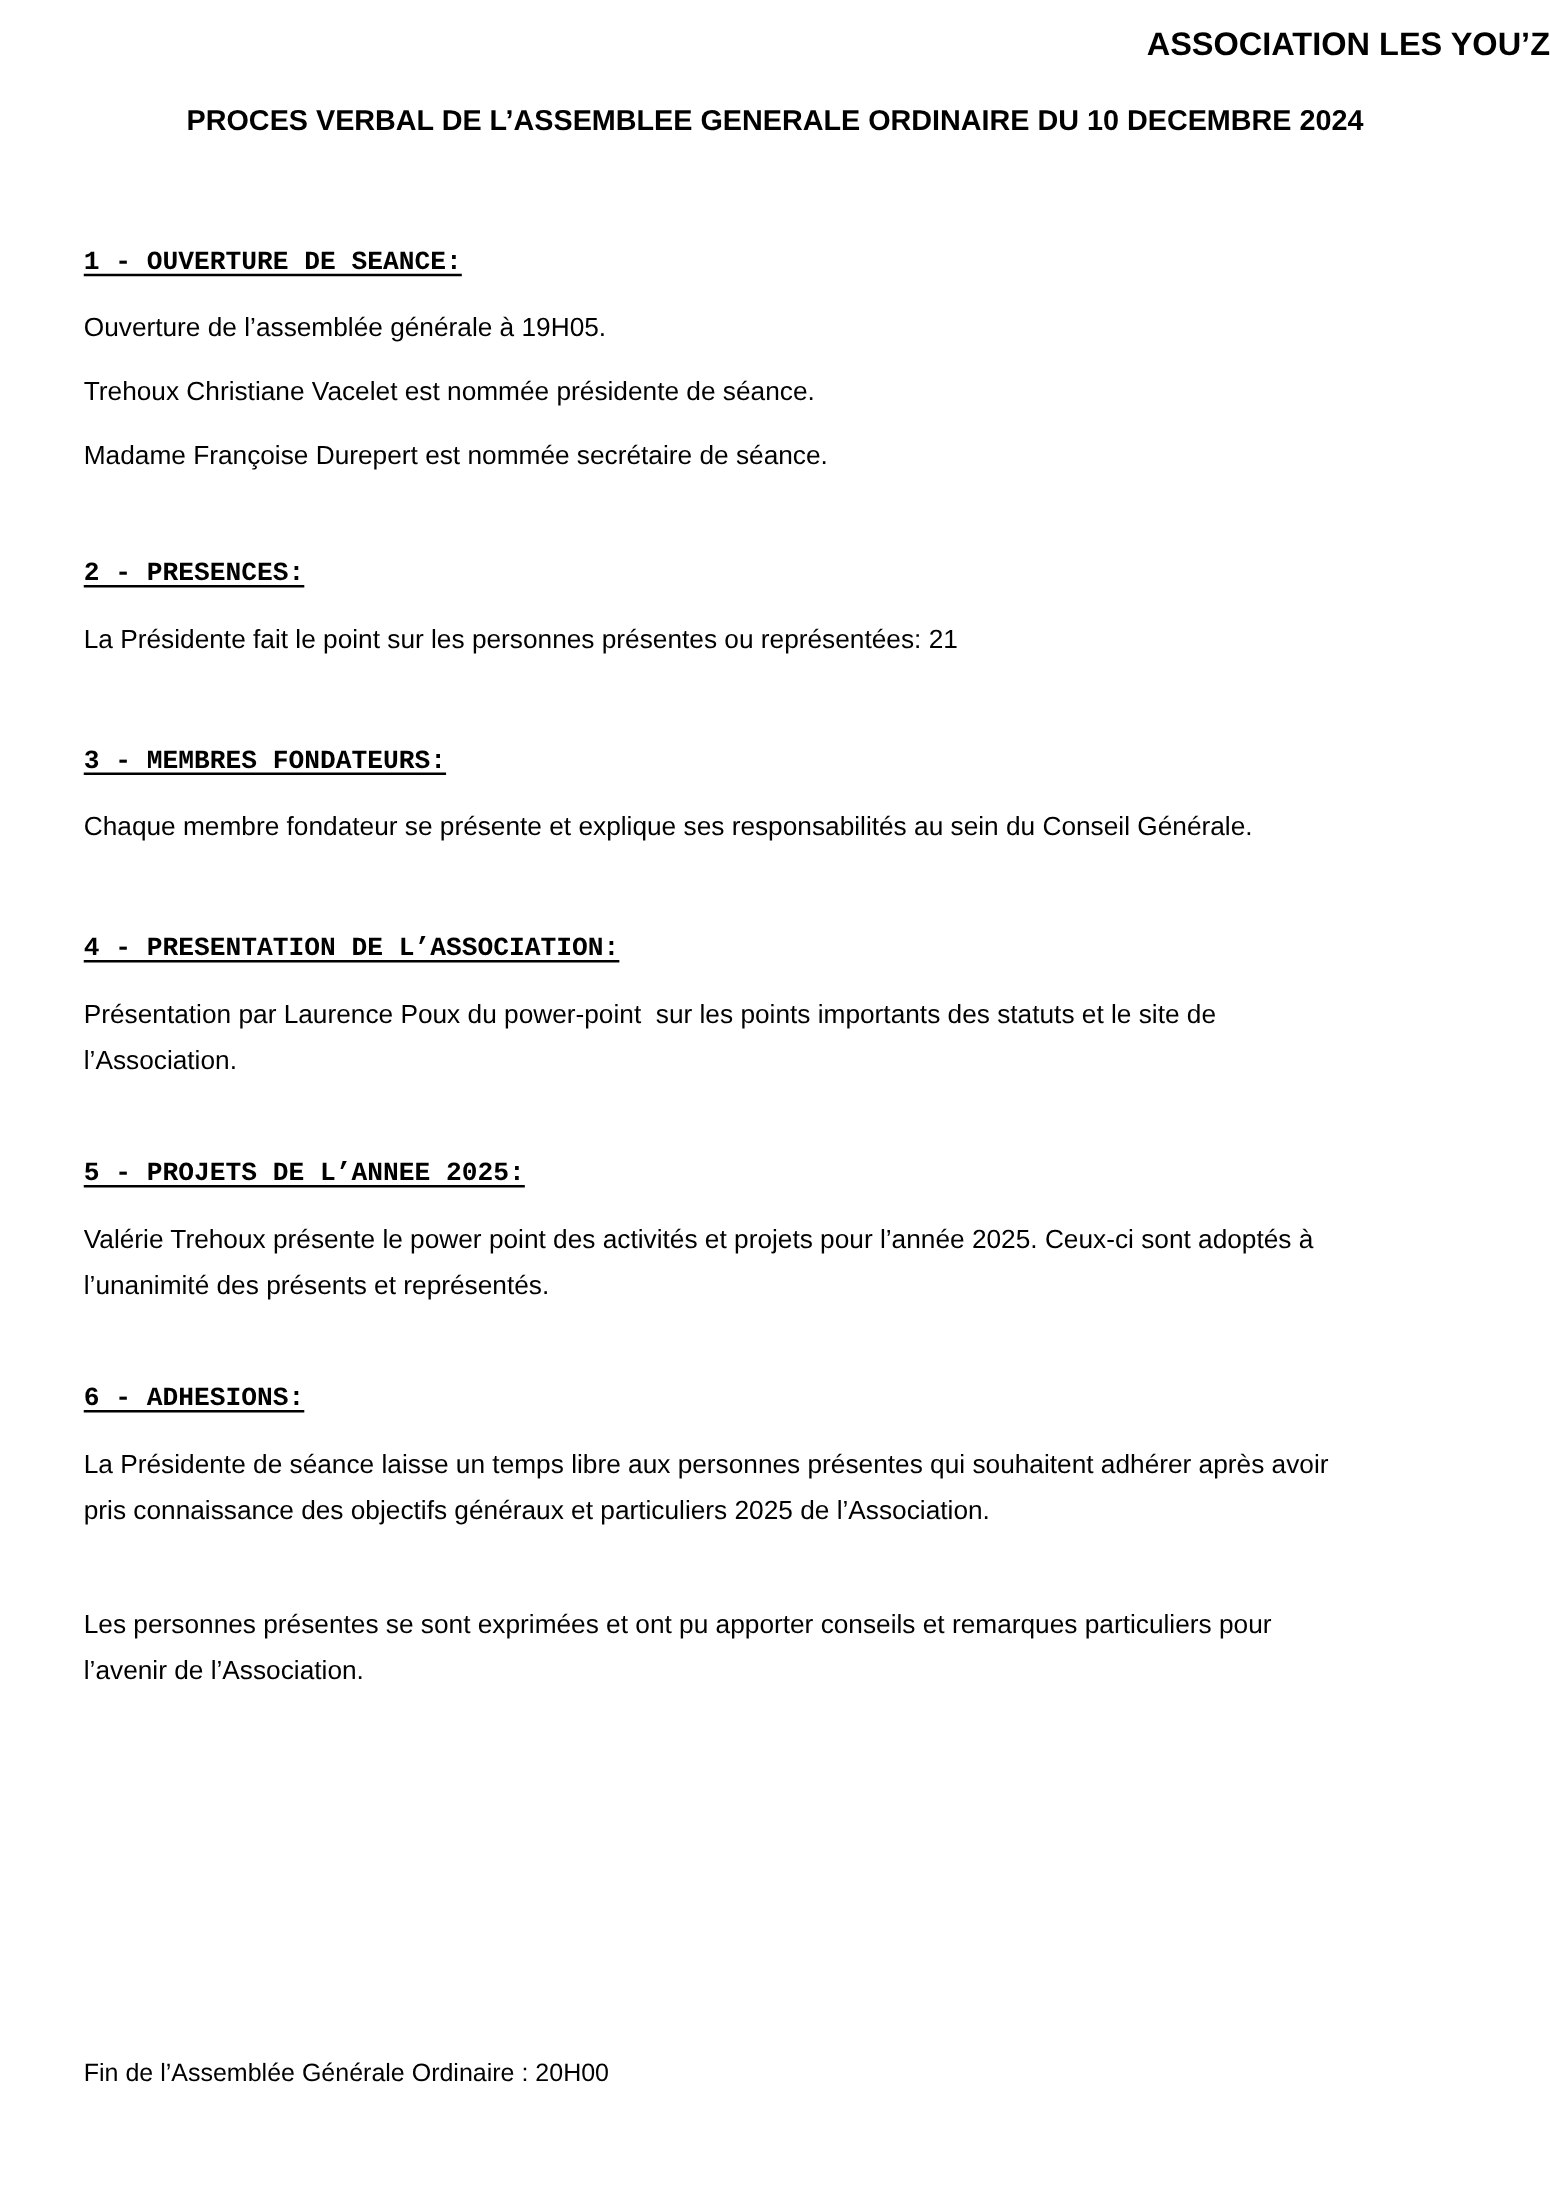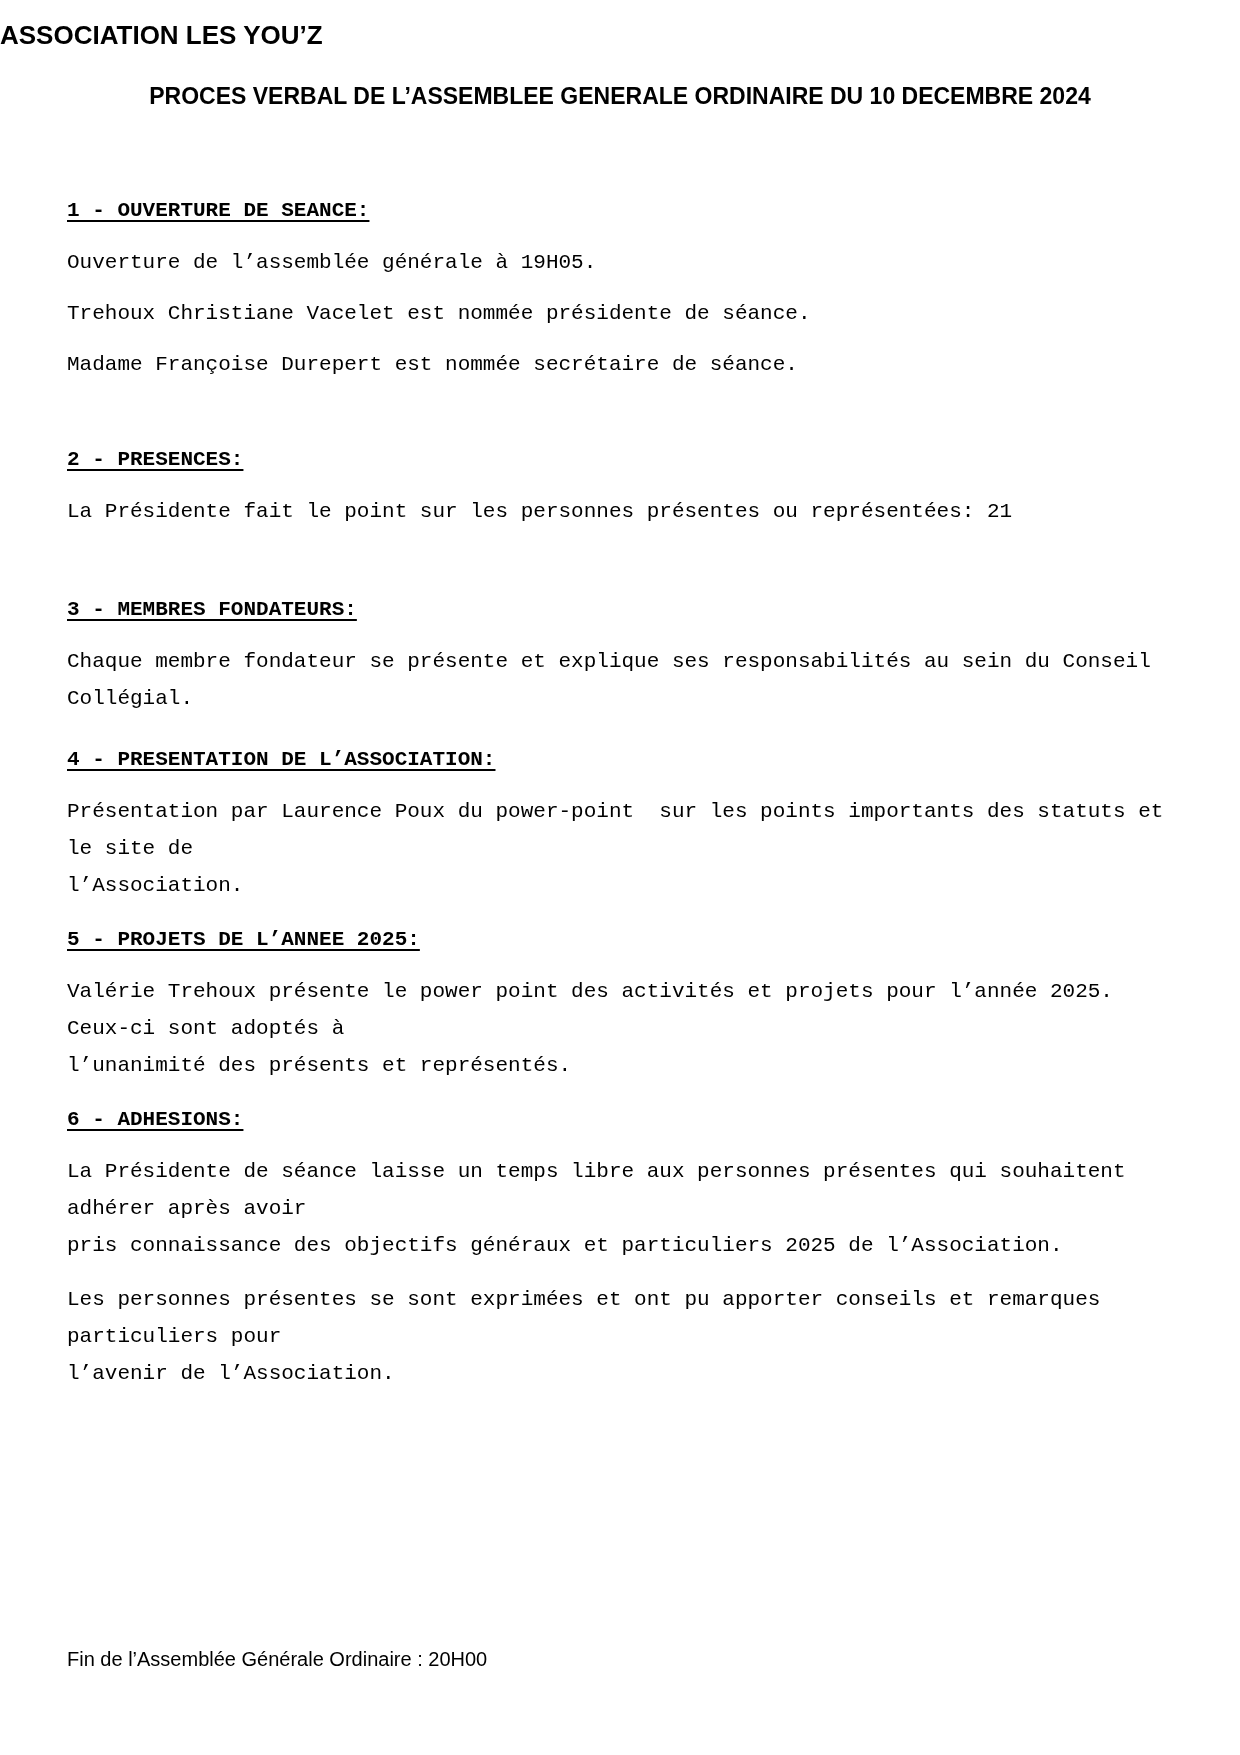--- a/index.html
+++ b/index.html
@@ -14,21 +14,21 @@
     background: #ffffff;
     color: #000000;
     font-family: "Liberation Sans", "DejaVu Sans", sans-serif;
     overflow: hidden;
   }
   .doc-title {
     position: absolute;
     top: 15px;
     left: 0;
     width: 100%;
-    text-align: left;
+    text-align: right;
     font-size: 26px;
     font-weight: bold;
     line-height: 40px;
   }
   .doc-subtitle {
     position: absolute;
     top: 78px;
     left: 0;
     width: 100%;
     text-align: center;
@@ -46,21 +46,20 @@
     font-size: 21px;
     font-weight: bold;
     line-height: 37px;
     text-decoration: underline;
     text-underline-offset: 4px;
     text-decoration-thickness: 2px;
     font-family: Liberation Mono, monospace;
   }
   .para {
     margin: 0 0 14px 0;
-    font-family: Liberation Mono, monospace;
   }
   .line {
     font-size: 21px;
     line-height: 37px;
     white-space: pre-wrap;
   }
   .closing {
     position: absolute;
     left: 67px;
     top: 1641px;
@@ -94,21 +93,21 @@
   <div class="section" style="top:441px">
     <div class="section-heading">2 - PRESENCES:</div>
     <div class="para">
       <div class="line">La Présidente fait le point sur les personnes présentes ou représentées: 21</div>
     </div>
   </div>
 
   <div class="section" style="top:591px">
     <div class="section-heading">3 - MEMBRES FONDATEURS:</div>
     <div class="para">
-      <div class="line">Chaque membre fondateur se présente et explique ses responsabilités au sein du Conseil Collégial.</div>
+      <div class="line">Chaque membre fondateur se présente et explique ses responsabilités au sein du Conseil Générale.</div>
     </div>
   </div>
 
   <div class="section" style="top:741px">
     <div class="section-heading">4 - PRESENTATION DE L’ASSOCIATION:</div>
     <div class="para">
       <div class="line">Présentation par Laurence Poux du power-point  sur les points importants des statuts et le site de</div>
       <div class="line">l’Association.</div>
     </div>
   </div>

